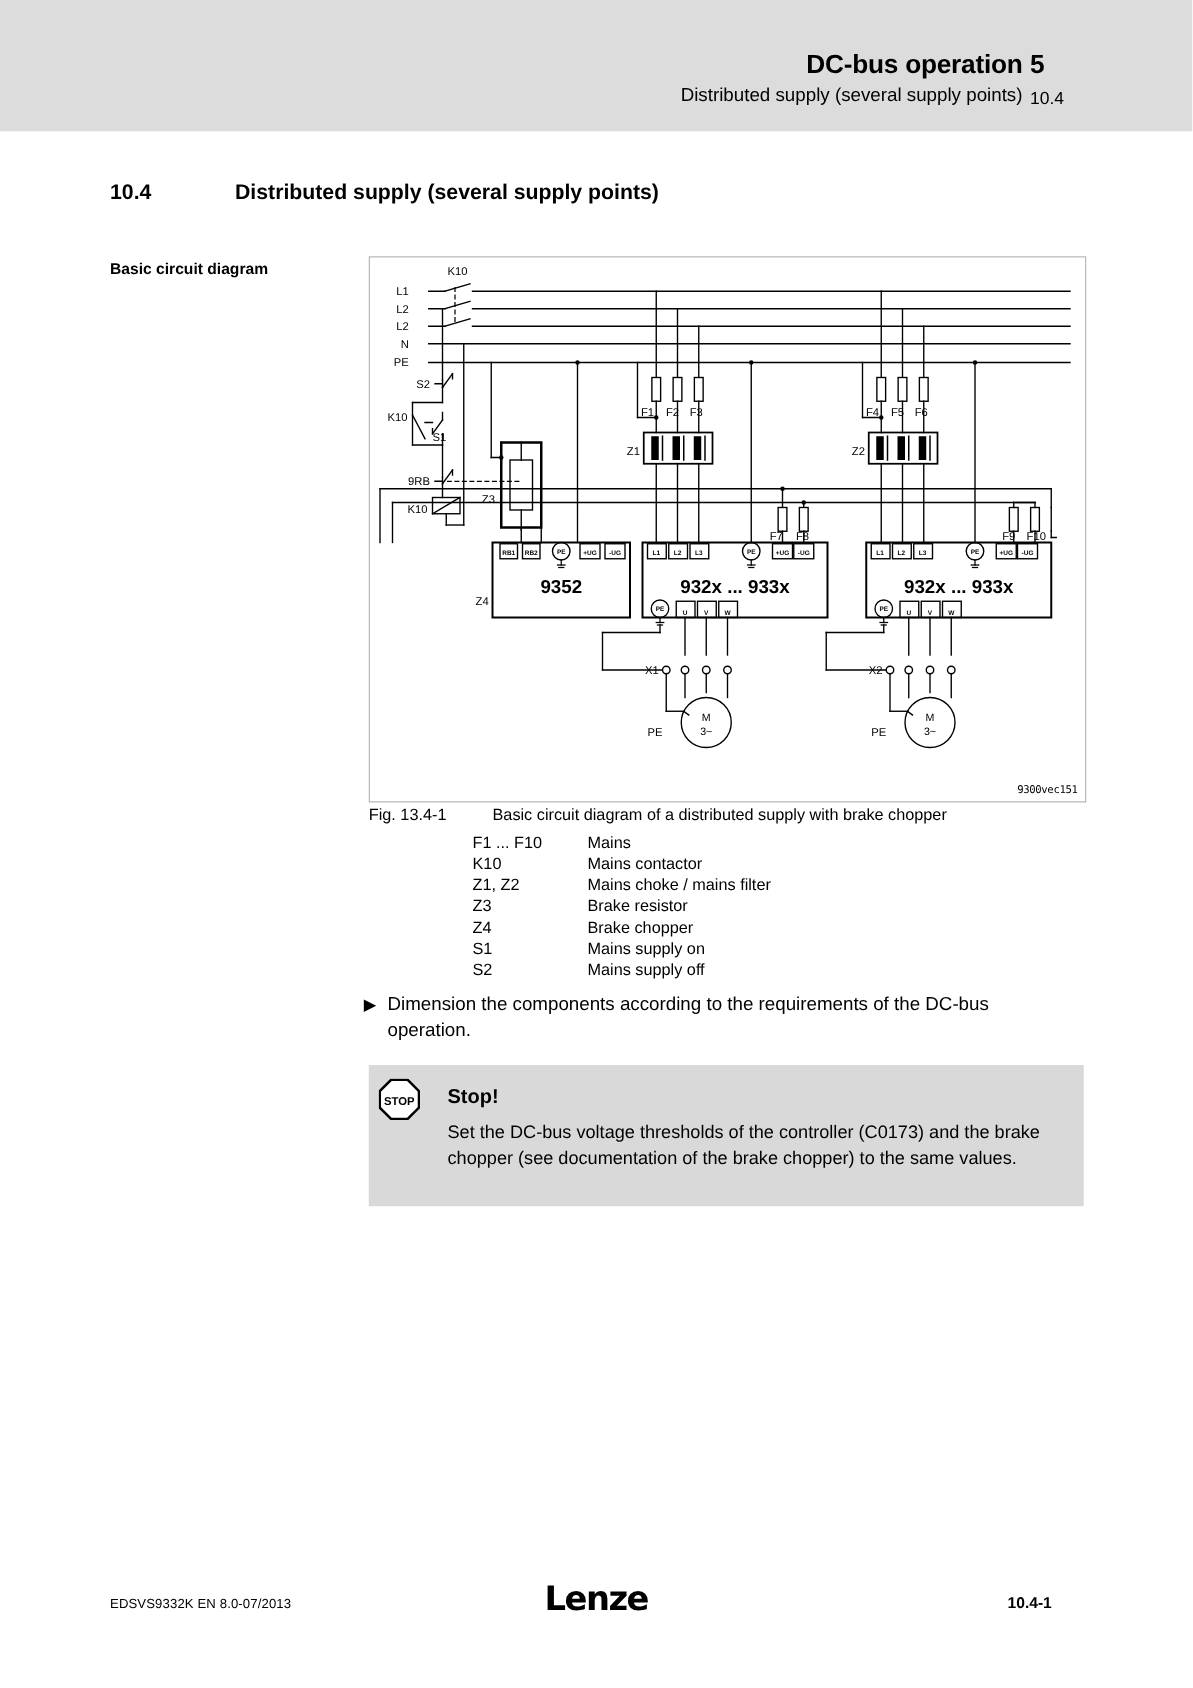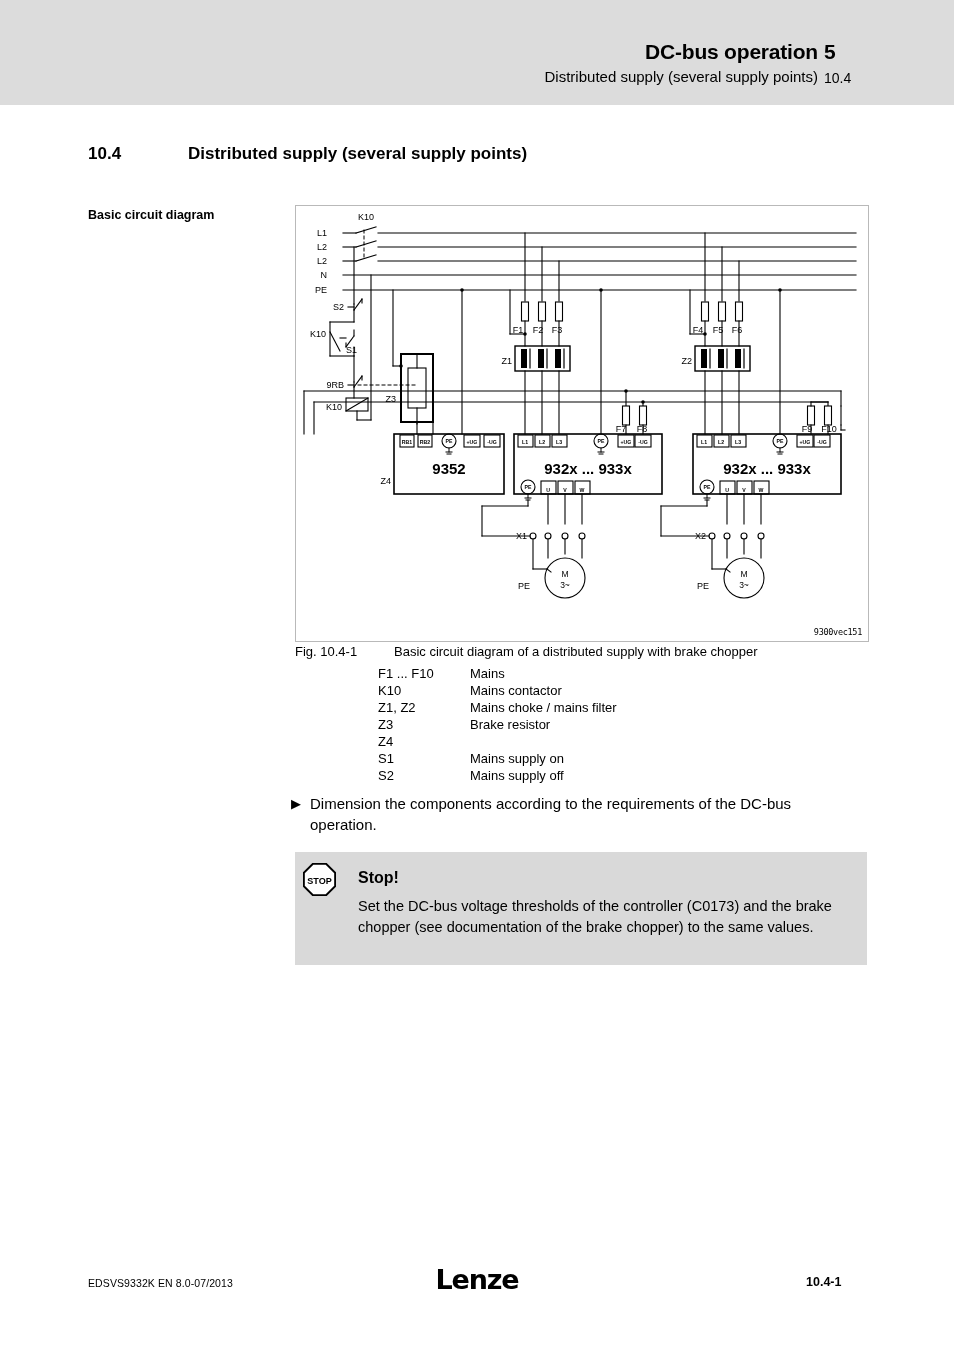--- a/index.html
+++ b/index.html
@@ -532,21 +532,21 @@
       <text class="dg-t-m" x="269" y="382" text-anchor="middle">3~</text>
       <text class="dg-t-m" x="448" y="371" text-anchor="middle">M</text>
       <text class="dg-t-m" x="448" y="382" text-anchor="middle">3~</text>
       <text class="dg-t" x="234" y="383" text-anchor="end">PE</text>
       <text class="dg-t" x="413" y="383" text-anchor="end">PE</text>
     </g>
   </svg>
   <div class="diag-ref">9300vec151</div>
 </div>
 
-<div class="fig-label">Fig. 10.4-1</div>
+<div class="fig-label">Fig. 13.4-1</div>
 <div class="fig-caption">Basic circuit diagram of a distributed supply with brake chopper</div>
 
 <div class="legend">
   <div class="legend-row">
     <div class="legend-key">F1 ... F10</div>
     <div class="legend-val">Mains</div>
   </div>
   <div class="legend-row">
     <div class="legend-key">K10</div>
     <div class="legend-val">Mains contactor</div>
@@ -554,20 +554,21 @@
   <div class="legend-row">
     <div class="legend-key">Z1, Z2</div>
     <div class="legend-val">Mains choke / mains filter</div>
   </div>
   <div class="legend-row">
     <div class="legend-key">Z3</div>
     <div class="legend-val">Brake resistor</div>
   </div>
   <div class="legend-row">
     <div class="legend-key">Z4</div>
+    <div class="legend-val">Brake chopper</div>
   </div>
   <div class="legend-row">
     <div class="legend-key">S1</div>
     <div class="legend-val">Mains supply on</div>
   </div>
   <div class="legend-row">
     <div class="legend-key">S2</div>
     <div class="legend-val">Mains supply off</div>
   </div>
 </div>

